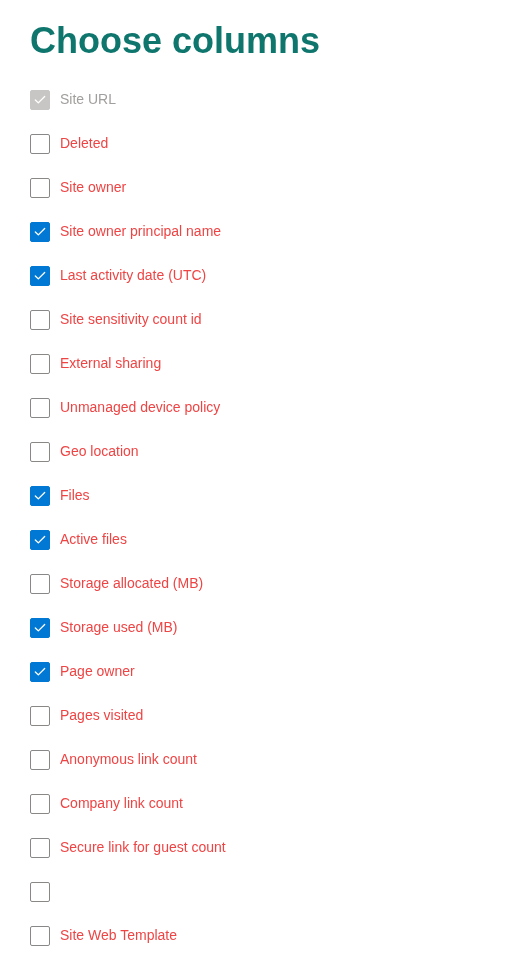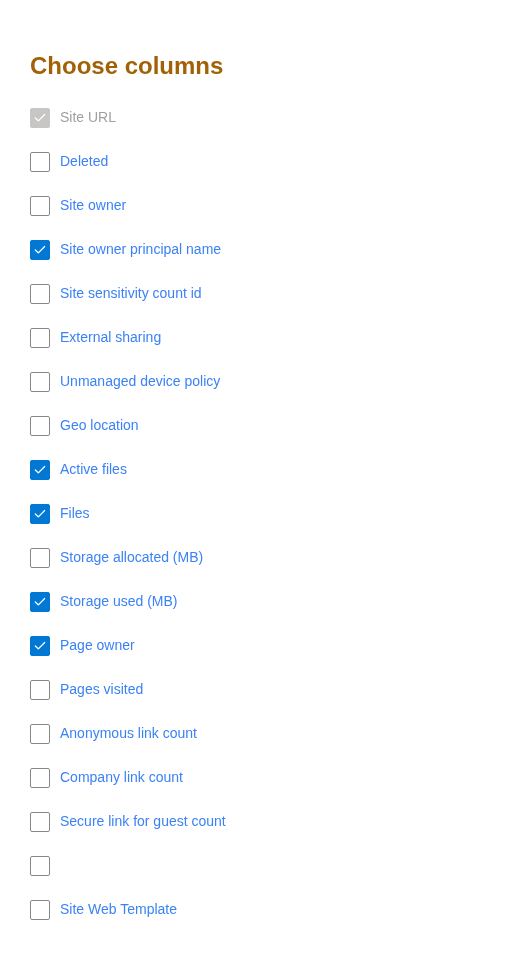--- a/index.html
+++ b/index.html
@@ -7,25 +7,24 @@
       margin: 0;
       padding: 0;
     }
     body {
       font-family: "Segoe UI", -apple-system, BlinkMacSystemFont, sans-serif;
       background: #ffffff;
       padding: 20px 30px;
       width: 506px;
     }
     .title {
-      font-size: 24px;
+      font-size: 36px;
       font-weight: 700;
-      color: #a16207;
+      color: #0f766e;
       margin-bottom: 28px;
-      margin-top: 32px;
     }
     .checkbox-list {
       display: flex;
       flex-direction: column;
       gap: 24px;
     }
     .checkbox-row {
       display: flex;
       align-items: flex-start;
       gap: 10px;
@@ -57,21 +56,21 @@
       display: none;
       width: 14px;
       height: 14px;
     }
     .checkbox.checked svg,
     .checkbox.disabled svg {
       display: block;
     }
     .checkbox-label {
       font-size: 14px;
-      color: #3b82f6;
+      color: #ef4444;
       line-height: 1.4;
     }
     .checkbox-row.disabled .checkbox-label {
       color: #a19f9d;
     }
   </style>
 </head>
 <body>
 
 <h1 class="title">Choose columns</h1>
@@ -95,20 +94,28 @@
     </div>
     <div class="checkbox-row">
       <div class="checkbox checked">
         <svg viewBox="0 0 16 16">
           <path fill="#ffffff" d="M13.86 3.54a.75.75 0 0 1 0 1.06l-7.25 7.25a.75.75 0 0 1-1.06 0L2.14 8.44a.75.75 0 1 1 1.06-1.06l2.88 2.88 6.72-6.72a.75.75 0 0 1 1.06 0z"></path>
         </svg>
       </div>
       <span class="checkbox-label">Site owner principal name</span>
     </div>
     <div class="checkbox-row">
+      <div class="checkbox checked">
+        <svg viewBox="0 0 16 16">
+          <path fill="#ffffff" d="M13.86 3.54a.75.75 0 0 1 0 1.06l-7.25 7.25a.75.75 0 0 1-1.06 0L2.14 8.44a.75.75 0 1 1 1.06-1.06l2.88 2.88 6.72-6.72a.75.75 0 0 1 1.06 0z"></path>
+        </svg>
+      </div>
+      <span class="checkbox-label">Last activity date (UTC)</span>
+    </div>
+    <div class="checkbox-row">
       <div class="checkbox"></div>
       <span class="checkbox-label">Site sensitivity count id</span>
     </div>
     <div class="checkbox-row">
       <div class="checkbox"></div>
       <span class="checkbox-label">External sharing</span>
     </div>
     <div class="checkbox-row">
       <div class="checkbox"></div>
       <span class="checkbox-label">Unmanaged device policy</span>
@@ -116,29 +123,29 @@
     <div class="checkbox-row">
       <div class="checkbox"></div>
       <span class="checkbox-label">Geo location</span>
     </div>
     <div class="checkbox-row">
       <div class="checkbox checked">
         <svg viewBox="0 0 16 16">
           <path fill="#ffffff" d="M13.86 3.54a.75.75 0 0 1 0 1.06l-7.25 7.25a.75.75 0 0 1-1.06 0L2.14 8.44a.75.75 0 1 1 1.06-1.06l2.88 2.88 6.72-6.72a.75.75 0 0 1 1.06 0z"></path>
         </svg>
       </div>
-      <span class="checkbox-label">Active files</span>
+      <span class="checkbox-label">Files</span>
     </div>
     <div class="checkbox-row">
       <div class="checkbox checked">
         <svg viewBox="0 0 16 16">
           <path fill="#ffffff" d="M13.86 3.54a.75.75 0 0 1 0 1.06l-7.25 7.25a.75.75 0 0 1-1.06 0L2.14 8.44a.75.75 0 1 1 1.06-1.06l2.88 2.88 6.72-6.72a.75.75 0 0 1 1.06 0z"></path>
         </svg>
       </div>
-      <span class="checkbox-label">Files</span>
+      <span class="checkbox-label">Active files</span>
     </div>
     <div class="checkbox-row">
       <div class="checkbox"></div>
       <span class="checkbox-label">Storage allocated (MB)</span>
     </div>
     <div class="checkbox-row">
       <div class="checkbox checked">
         <svg viewBox="0 0 16 16">
           <path fill="#ffffff" d="M13.86 3.54a.75.75 0 0 1 0 1.06l-7.25 7.25a.75.75 0 0 1-1.06 0L2.14 8.44a.75.75 0 1 1 1.06-1.06l2.88 2.88 6.72-6.72a.75.75 0 0 1 1.06 0z"></path>
         </svg>

